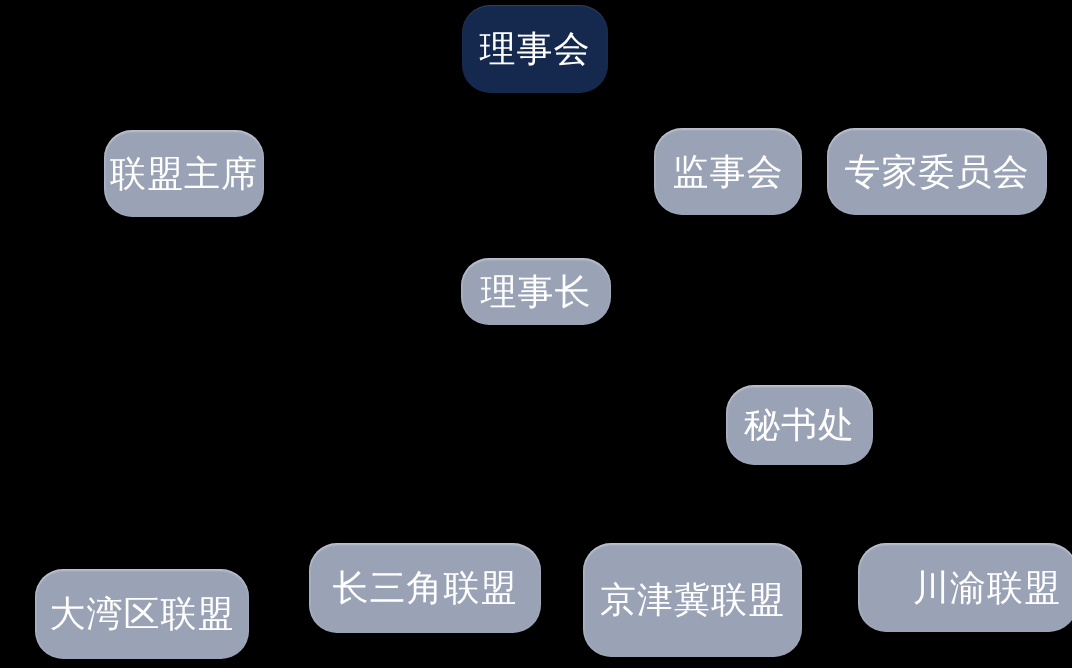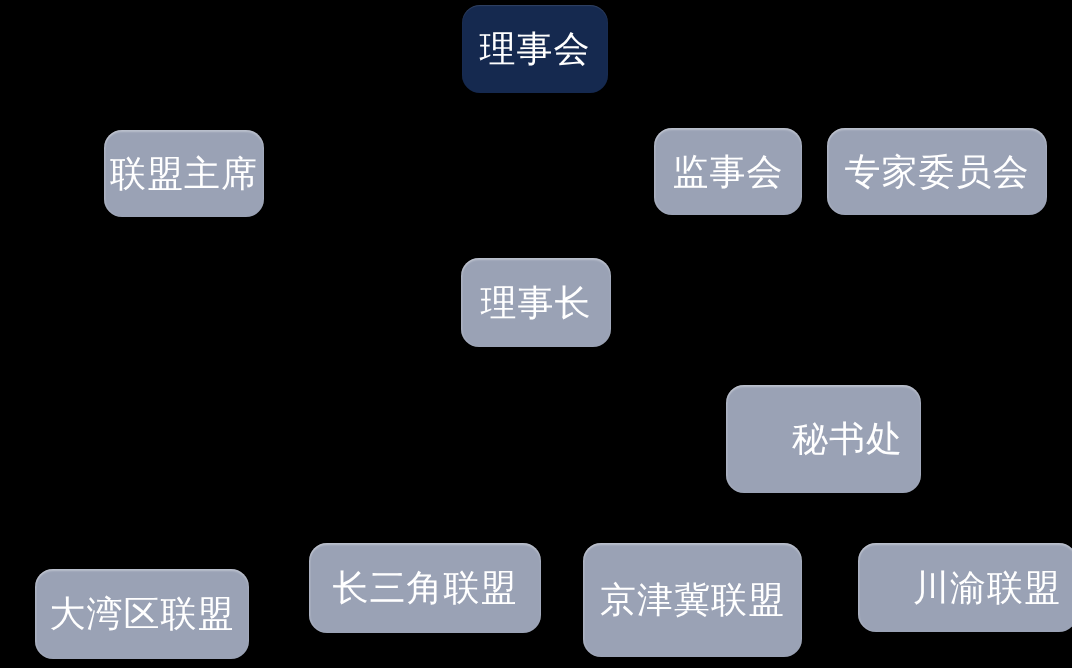--- a/index.html
+++ b/index.html
@@ -13,21 +13,21 @@
     height: 668px;
     background: #000000;
     overflow: hidden;
     font-family: "Liberation Sans", "DejaVu Sans", sans-serif;
   }
   .node {
     position: absolute;
     display: flex;
     align-items: center;
     justify-content: center;
-    border-radius: 18px;
+    border-radius: 28px;
     color: #ffffff;
     font-size: 36px;
     font-weight: 400;
     letter-spacing: 1px;
     line-height: 1;
     white-space: nowrap;
     user-select: none;
   }
   .node.primary {
     background: #15294F;
@@ -35,22 +35,22 @@
   }
   .node.secondary {
     background: #9AA2B5;
     box-shadow: inset 0 2px 2px rgba(255,255,255,0.32), inset 2px 0 1px rgba(255,255,255,0.10);
   }
   
   .pos-council      { left: 462px; top: 5px;   width: 146px; height: 88px; }
   .pos-chairman     { left: 104px; top: 130px; width: 160px; height: 87px; }
   .pos-supervisory  { left: 654px; top: 128px; width: 148px; height: 87px; }
   .pos-expert       { left: 827px; top: 128px; width: 220px; height: 87px; }
-  .pos-president    { left: 461px; top: 258px; width: 150px; height: 89px; }
-  .pos-secretariat  { left: 726px; top: 385px; width: 147px; height: 108px; padding-left: 48px; }
+  .pos-president    { left: 461px; top: 258px; width: 150px; height: 67px; }
+  .pos-secretariat  { left: 726px; top: 385px; width: 147px; height: 80px; }
   .pos-gba          { left: 35px;  top: 543px; width: 214px; height: 90px; margin-top: 26px; }
   .pos-yrd          { left: 309px; top: 543px; width: 232px; height: 90px; }
   .pos-jjj          { left: 583px; top: 543px; width: 219px; height: 114px; }
   .pos-cy           { left: 858px; top: 543px; width: 180px; height: 89px; padding-left: 39px; }
 </style>
 </head>
 <body>
 
 <div class="canvas">
 

